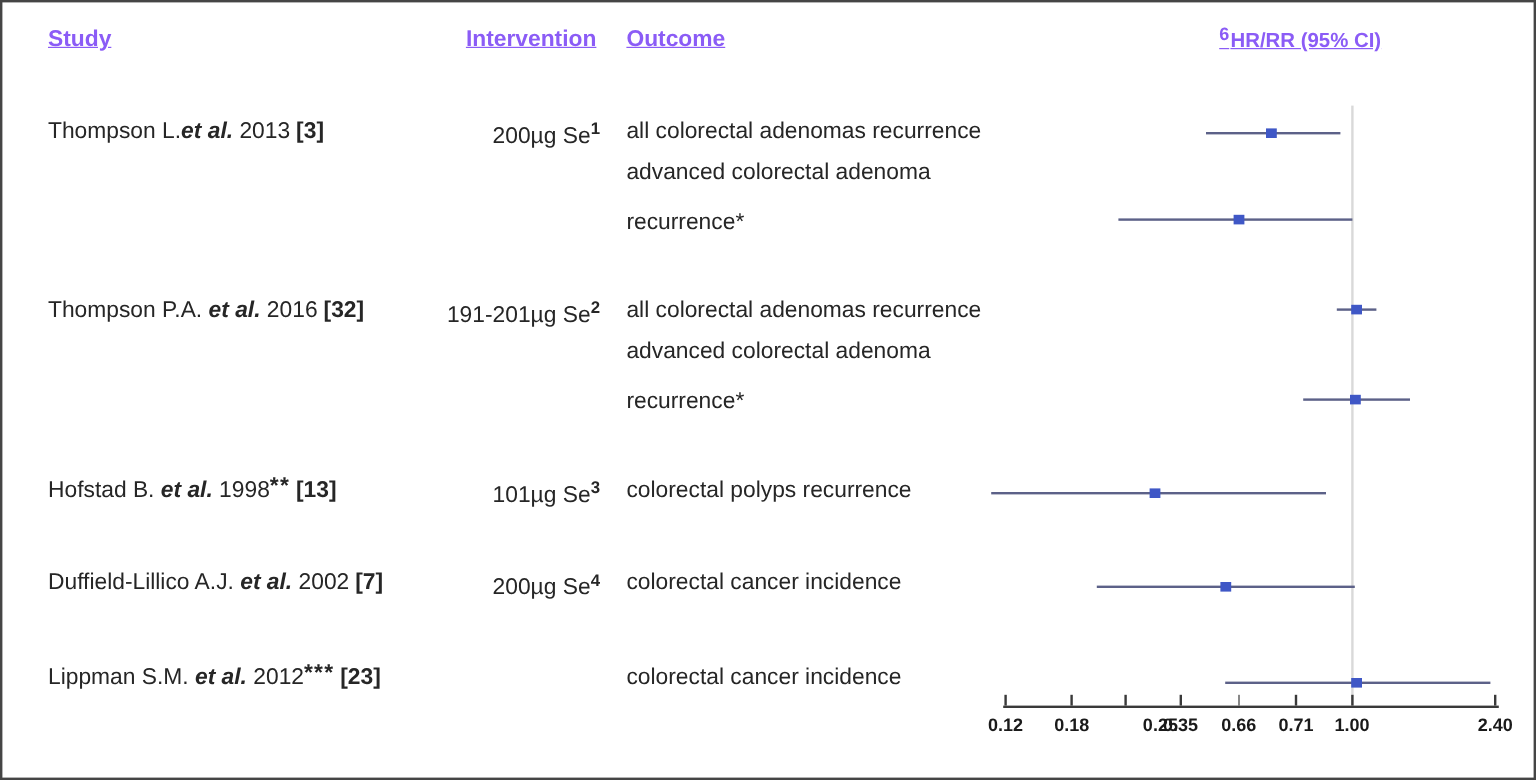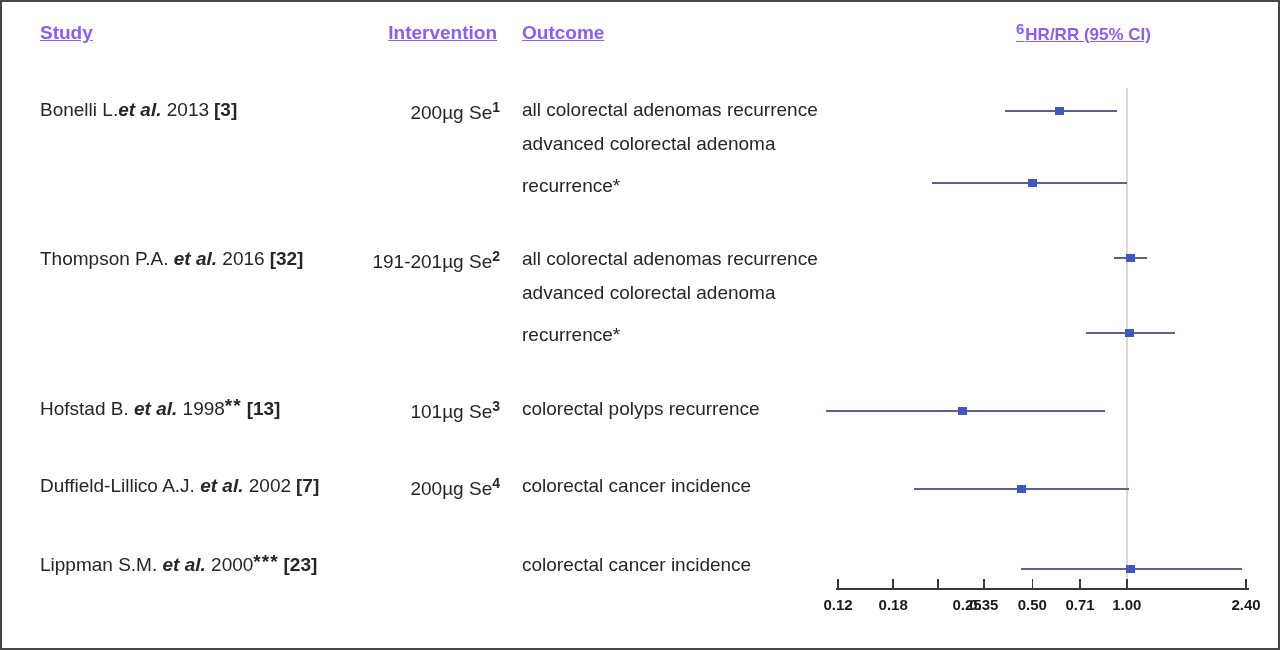--- a/index.html
+++ b/index.html
@@ -37,21 +37,21 @@
 <body>
 
 <div class="page">
 
   <div class="hdr hdr-study">Study</div>
   <div class="hdr hdr-intervention">Intervention</div>
   <div class="hdr hdr-outcome">Outcome</div>
   <div class="hdr hdr-effect"><span class="eff-sup">6</span><span>HR/RR (95% CI)</span></div>
 
   <div class="study-block" style="top:97px">
-    <div class="study-label"><span>Bonelli L.</span><span class="etal">et al.</span><span> 2013</span><span class="stars"></span><span class="ref">[3]</span></div>
+    <div class="study-label"><span>Thompson L.</span><span class="etal">et al.</span><span> 2013</span><span class="stars"></span><span class="ref">[3]</span></div>
     <div class="intervention"><span>200µg Se</span><span class="dose-sup">1</span></div>
     <div class="outcomes">
       <div class="outcome-line">all colorectal adenomas recurrence</div>
       <div class="outcome-line">advanced colorectal adenoma</div>
       <div class="outcome-line">recurrence*</div>
     </div>
   </div>
 
   <div class="study-block" style="top:246px">
     <div class="study-label"><span>Thompson P.A. </span><span class="etal">et al.</span><span> 2016</span><span class="stars"></span><span class="ref">[32]</span></div>
@@ -73,39 +73,39 @@
 
   <div class="study-block" style="top:473px">
     <div class="study-label"><span>Duffield-Lillico A.J. </span><span class="etal">et al.</span><span> 2002</span><span class="stars"></span><span class="ref">[7]</span></div>
     <div class="intervention"><span>200µg Se</span><span class="dose-sup">4</span></div>
     <div class="outcomes">
       <div class="outcome-line">colorectal cancer incidence</div>
     </div>
   </div>
 
   <div class="study-block" style="top:552px">
-    <div class="study-label"><span>Lippman S.M. </span><span class="etal">et al.</span><span> 2000</span><span class="stars">***</span><span class="ref">[23]</span></div>
+    <div class="study-label"><span>Lippman S.M. </span><span class="etal">et al.</span><span> 2012</span><span class="stars">***</span><span class="ref">[23]</span></div>
     <div class="outcomes">
       <div class="outcome-line">colorectal cancer incidence</div>
     </div>
   </div>
 
   <div id="plot-layer">
       <div class="ref-line" style="left: 1124.02px; top: 86px; width: 1.5px; height: 500px; background: rgb(217, 217, 217);"></div>
       <div class="x-axis" style="left: 834px; top: 586px; width: 413px; height: 2px; background: rgb(58, 58, 58);"></div>
       <div class="x-tick" style="left: 835.25px; top: 577px; width: 1.5px; height: 9px; background: rgb(58, 58, 58);"></div>
       <div class="x-tick-label" style="left: 814px; top: 594px;">0.12</div>
       <div class="x-tick" style="left: 890.472px; top: 577px; width: 1.5px; height: 9px; background: rgb(58, 58, 58);"></div>
       <div class="x-tick-label" style="left: 869.222px; top: 594px;">0.18</div>
       <div class="x-tick" style="left: 935.212px; top: 577px; width: 1.5px; height: 9px; background: rgb(58, 58, 58);"></div>
       <div class="x-tick-label" style="left: 943px; top: 594px;">0.25</div>
       <div class="x-tick" style="left: 981.037px; top: 577px; width: 1.5px; height: 9px; background: rgb(58, 58, 58);"></div>
       <div class="x-tick-label" style="left: 959.787px; top: 594px;">0.35</div>
       <div class="x-tick" style="left: 1029.61px; top: 577px; width: 1.5px; height: 9px; background: rgb(58, 58, 58);"></div>
-      <div class="x-tick-label" style="left: 1008.36px; top: 594px;">0.50</div>
+      <div class="x-tick-label" style="left: 1008.36px; top: 594px;">0.66</div>
       <div class="x-tick" style="left: 1077.37px; top: 577px; width: 1.5px; height: 9px; background: rgb(58, 58, 58);"></div>
       <div class="x-tick-label" style="left: 1056.12px; top: 594px;">0.71</div>
       <div class="x-tick" style="left: 1124.02px; top: 577px; width: 1.5px; height: 9px; background: rgb(58, 58, 58);"></div>
       <div class="x-tick-label" style="left: 1102.77px; top: 594px;">1.00</div>
       <div class="x-tick" style="left: 1243.25px; top: 577px; width: 1.5px; height: 9px; background: rgb(58, 58, 58);"></div>
       <div class="x-tick-label" style="left: 1222px; top: 594px;">2.40</div>
       <div class="ci-line" style="left: 1003.34px; top: 108px; width: 111.546px; background: rgb(92, 97, 136);"></div>
       <div class="effect-marker" style="left: 1052.95px; top: 105px; background: rgb(63, 87, 198);"></div>
       <div class="ci-line" style="left: 930.402px; top: 180px; width: 194.364px; background: rgb(92, 97, 136);"></div>
       <div class="effect-marker" style="left: 1025.86px; top: 177px; background: rgb(63, 87, 198);"></div>

